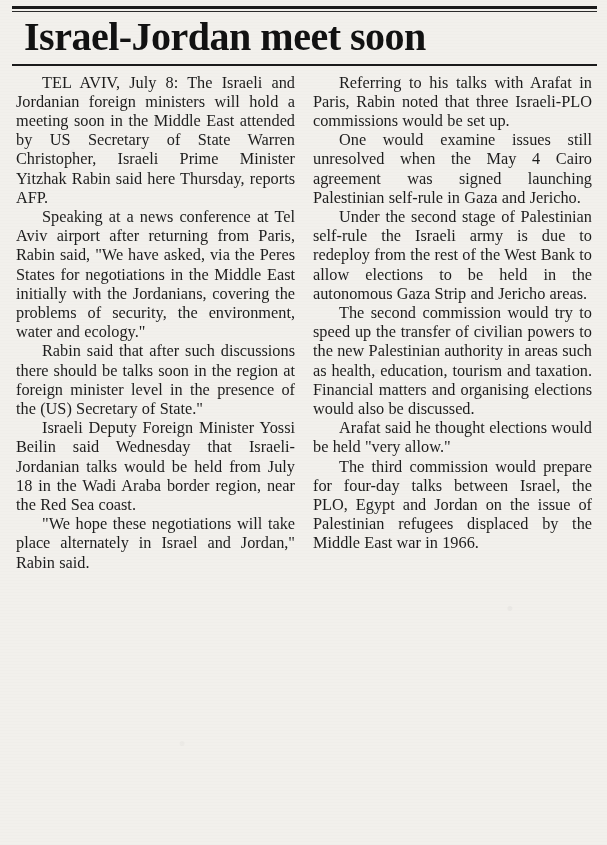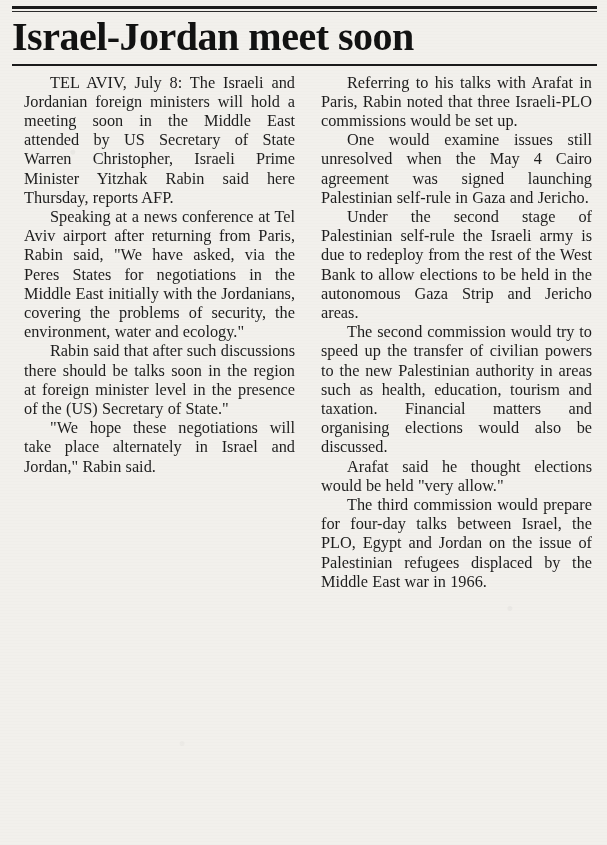--- a/index.html
+++ b/index.html
@@ -39,21 +39,21 @@
     height: 1px;
     background: #2a2a2a;
     margin: 0 0 4px 0;
   }
   .headline {
     font-family: "Liberation Serif", serif;
     font-weight: bold;
     font-size: 40px;
     line-height: 1.04;
     letter-spacing: -0.5px;
-    margin: 2px 0 6px 0;
+    margin: 2px 0 6px 12px;
     color: #121212;
     white-space: nowrap;
   }
   .rule-under {
     width: 100%;
     height: 2px;
     background: #1b1b1b;
     margin-bottom: 7px;
   }
   .columns {
@@ -70,21 +70,21 @@
   }
   .col-left::after {
     position: absolute;
     top: 0;
     right: -7px;
     width: 1px;
     height: 100%;
     background: rgba(0,0,0,0.0);
   }
   p.para {
-    margin: 0 0 0 12px;
+    margin: 0 0 0 4px;
     font-size: 16.3px;
     line-height: 19.2px;
     text-align: justify;
     text-indent: 26px;
     font-family: "Liberation Serif", serif;
     color: #1d1d1d;
     word-spacing: 0.2px;
     -webkit-font-smoothing: none;
   }
   
@@ -109,20 +109,21 @@
   <h1 class="headline">Israel-Jordan meet soon</h1>
 
   <div class="rule-under"></div>
 
   <div class="columns">
 
     <div class="col col-left">
       <p class="para">TEL AVIV, July 8: The Israeli and Jordanian foreign ministers will hold a meeting soon in the Middle East attended by US Secretary of State Warren Christopher, Israeli Prime Minister Yitzhak Rabin said here Thursday, reports AFP.</p>
       <p class="para">Speaking at a news conference at Tel Aviv airport after returning from Paris, Rabin said, "We have asked, via the Peres States for negotiations in the Middle East initially with the Jordanians, covering the problems of security, the environment, water and ecology."</p>
       <p class="para">Rabin said that after such discussions there should be talks soon in the region at foreign minister level in the presence of the (US) Secretary of State."</p>
+      <p class="para">Israeli Deputy Foreign Minister Yossi Beilin said Wednesday that Israeli-Jordanian talks would be held from July 18 in the Wadi Araba border region, near the Red Sea coast.</p>
       <p class="para">"We hope these negotiations will take place alternately in Israel and Jordan," Rabin said.</p>
     </div>
 
     <div class="col col-right">
       <p class="para">Referring to his talks with Arafat in Paris, Rabin noted that three Israeli-PLO commissions would be set up.</p>
       <p class="para">One would examine issues still unresolved when the May 4 Cairo agreement was signed launching Palestinian self-rule in Gaza and Jericho.</p>
       <p class="para">Under the second stage of Palestinian self-rule the Israeli army is due to redeploy from the rest of the West Bank to allow elections to be held in the autonomous Gaza Strip and Jericho areas.</p>
       <p class="para">The second commission would try to speed up the transfer of civilian powers to the new Palestinian authority in areas such as health, education, tourism and taxation. Financial matters and organising elections would also be discussed.</p>
       <p class="para">Arafat said he thought elections would be held "very allow."</p>
       <p class="para">The third commission would prepare for four-day talks between Israel, the PLO, Egypt and Jordan on the issue of Palestinian refugees displaced by the Middle East war in 1966.</p>

